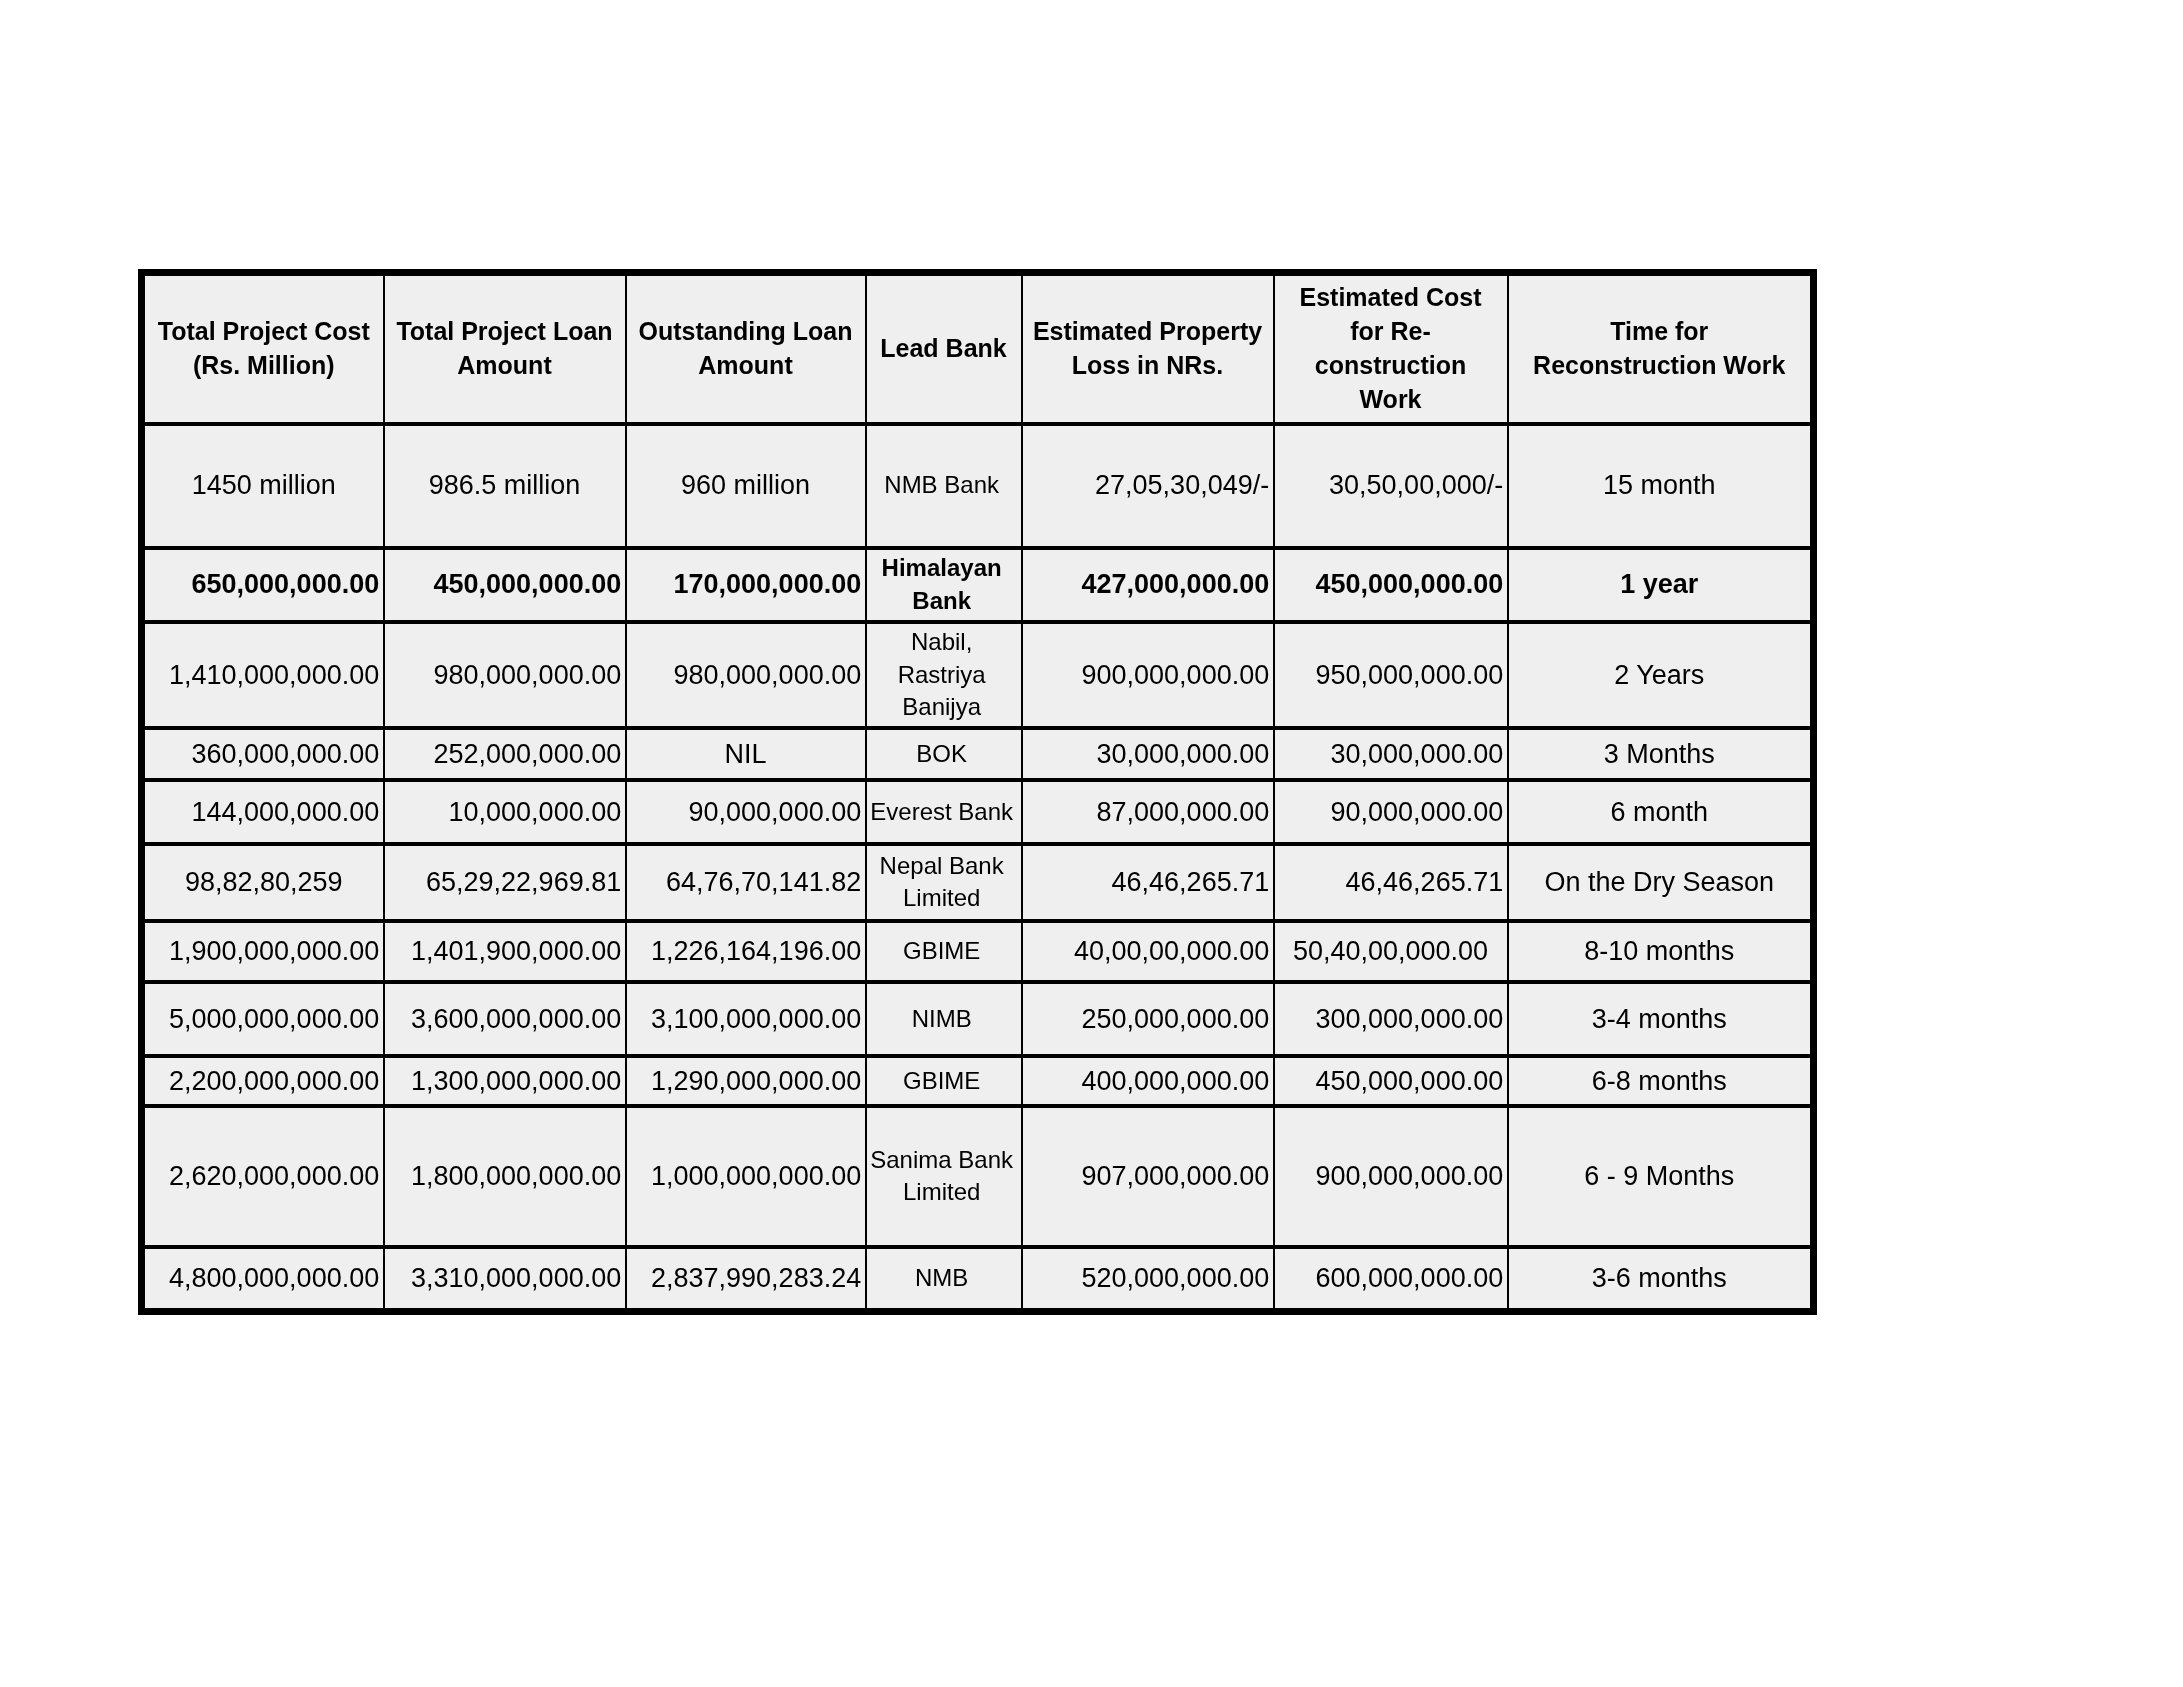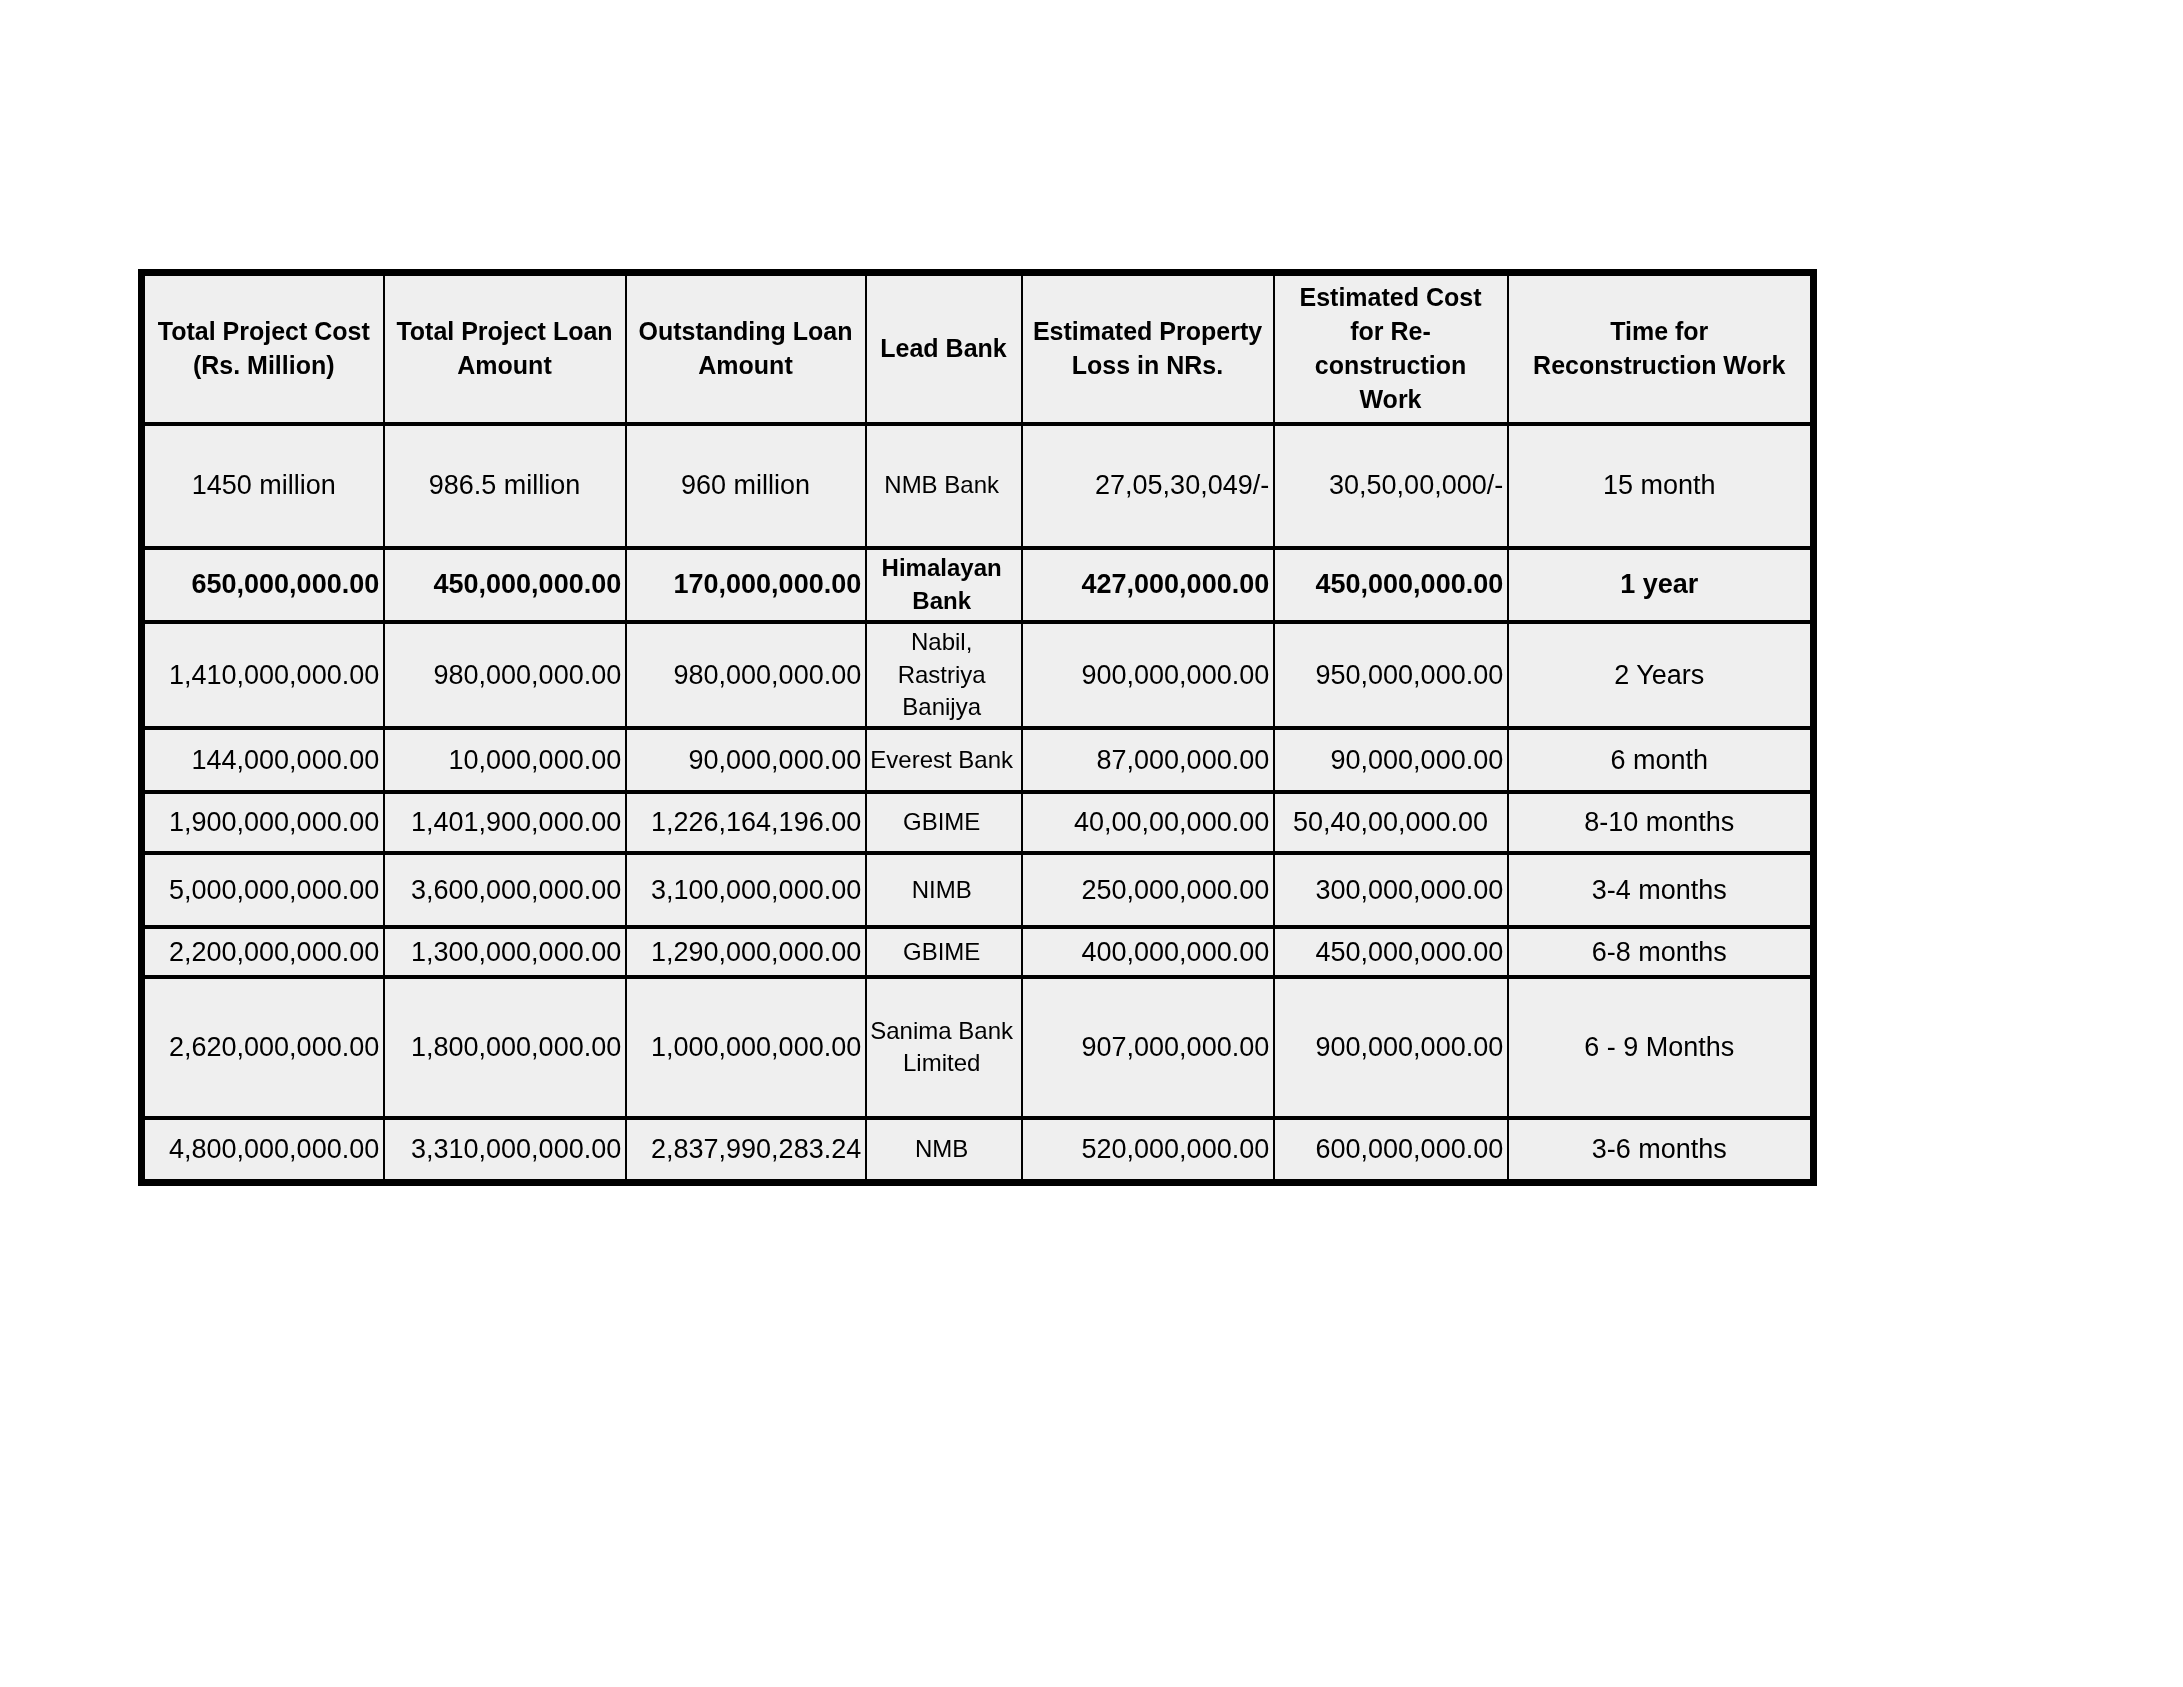--- a/index.html
+++ b/index.html
@@ -115,29 +115,47 @@
         </tr>
         <tr class="row-3">
           <td class="colx-0 align-right">1,410,000,000.00</td>
           <td class="colx-1 align-right">980,000,000.00</td>
           <td class="colx-2 align-right">980,000,000.00</td>
           <td class="colx-3 align-center">Nabil, Rastriya Banijya</td>
           <td class="colx-4 align-right">900,000,000.00</td>
           <td class="colx-5 align-right">950,000,000.00</td>
           <td class="colx-6 align-center">2 Years</td>
         </tr>
+        <tr class="row-4">
+          <td class="colx-0 align-right">360,000,000.00</td>
+          <td class="colx-1 align-right">252,000,000.00</td>
+          <td class="colx-2 align-center">NIL</td>
+          <td class="colx-3 align-center">BOK</td>
+          <td class="colx-4 align-right">30,000,000.00</td>
+          <td class="colx-5 align-right">30,000,000.00</td>
+          <td class="colx-6 align-center">3 Months</td>
+        </tr>
         <tr class="row-5">
           <td class="colx-0 align-right">144,000,000.00</td>
           <td class="colx-1 align-right">10,000,000.00</td>
           <td class="colx-2 align-right">90,000,000.00</td>
           <td class="colx-3 align-left">Everest Bank</td>
           <td class="colx-4 align-right">87,000,000.00</td>
           <td class="colx-5 align-right">90,000,000.00</td>
           <td class="colx-6 align-center">6 month</td>
         </tr>
+        <tr class="row-6">
+          <td class="colx-0 align-center">98,82,80,259</td>
+          <td class="colx-1 align-right">65,29,22,969.81</td>
+          <td class="colx-2 align-right">64,76,70,141.82</td>
+          <td class="colx-3 align-left">Nepal Bank Limited</td>
+          <td class="colx-4 align-right">46,46,265.71</td>
+          <td class="colx-5 align-right">46,46,265.71</td>
+          <td class="colx-6 align-center">On the Dry Season</td>
+        </tr>
         <tr class="row-7">
           <td class="colx-0 align-right">1,900,000,000.00</td>
           <td class="colx-1 align-right">1,401,900,000.00</td>
           <td class="colx-2 align-right">1,226,164,196.00</td>
           <td class="colx-3 align-center">GBIME</td>
           <td class="colx-4 align-right">40,00,00,000.00</td>
           <td class="colx-5 align-center">50,40,00,000.00</td>
           <td class="colx-6 align-center">8-10 months</td>
         </tr>
         <tr class="row-8">

